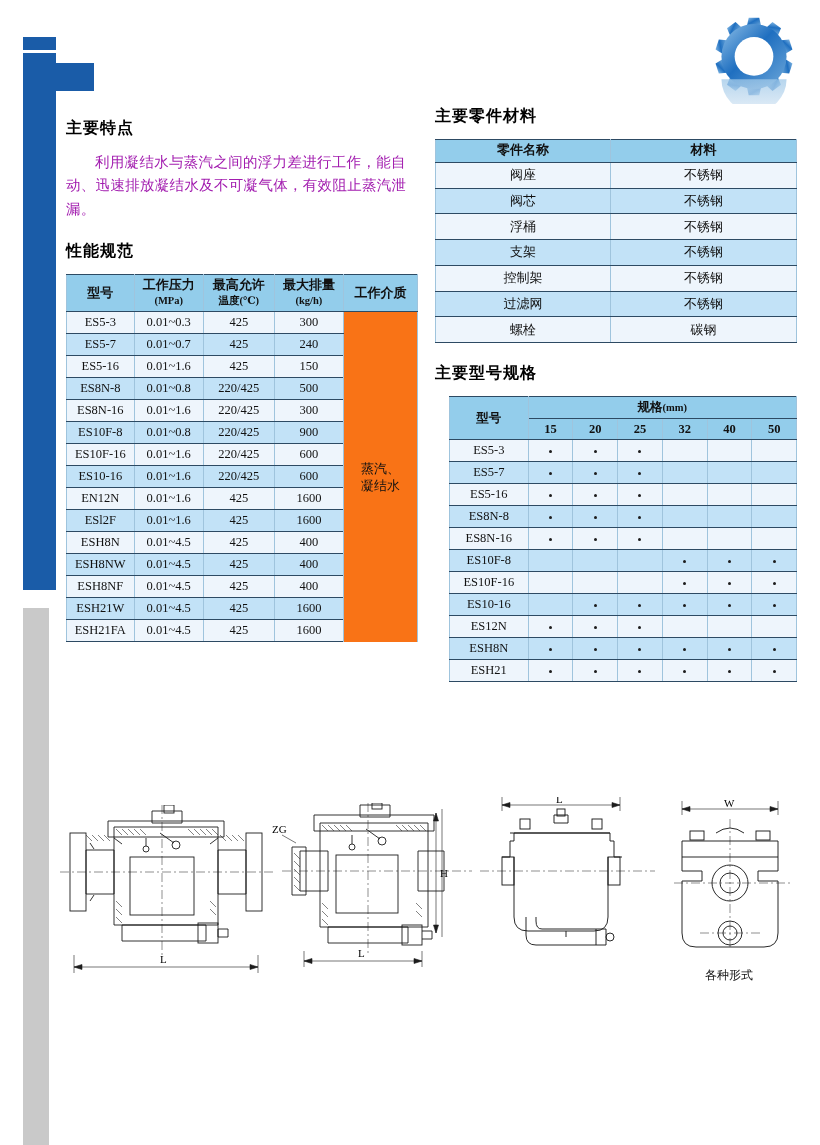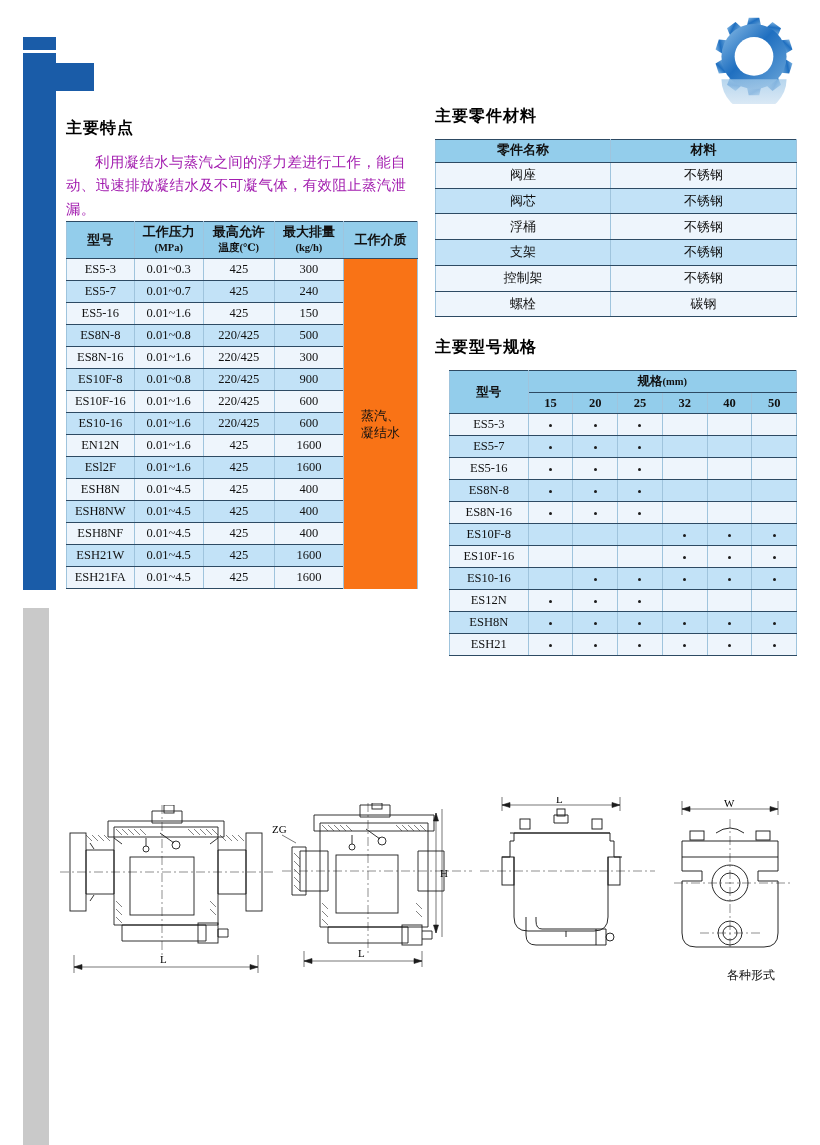--- a/index.html
+++ b/index.html
@@ -133,20 +133,21 @@
         <circle cx="0" cy="0" r="22" fill="#ffffff"></circle>
         <path d="M-37,26 a37,37 0 0 0 74,0 z" fill="url(#gg2)" opacity="0.75"></path>
       </g>
     </svg>
   </div>
 
   <div class="col-left">
     <h2 class="sec">主要特点</h2>
     <p class="body">利用凝结水与蒸汽之间的浮力差进行工作，能自动、迅速排放凝结水及不可凝气体，有效阻止蒸汽泄漏。</p>
 
+    <h2 class="sec mt">性能规范</h2>
 
     <table class="tbl" id="perf-table">
       <thead>
         <tr>
           <th class="c1">
             <span>型号</span>
           </th>
           <th class="c2">
             <span>工作压力</span><br>
             <span class="unit">(MPa)</span>
@@ -284,20 +285,24 @@
             <td class="mc2">不锈钢</td>
           </tr>
           <tr class="row-b">
             <td class="mc1">支架</td>
             <td class="mc2">不锈钢</td>
           </tr>
           <tr class="row-a">
             <td class="mc1">控制架</td>
             <td class="mc2">不锈钢</td>
           </tr>
+          <tr class="row-b">
+            <td class="mc1">过滤网</td>
+            <td class="mc2">不锈钢</td>
+          </tr>
           <tr class="row-a">
             <td class="mc1">螺栓</td>
             <td class="mc2">碳钢</td>
           </tr>
         </tbody>
     </table>
 
     <h2 class="sec mt">主要型号规格</h2>
 
     <table class="tbl" id="spec-table">
@@ -554,16 +559,16 @@
       </g>
       <g stroke="#1c1c1c" stroke-width="0.6">
         <path d="M22,4 v14 M118,4 v14"></path>
         <path d="M22,12 h96"></path>
         <path d="M22,12 l8,-2.5 v5 z" fill="#1c1c1c"></path>
         <path d="M118,12 l-8,-2.5 v5 z" fill="#1c1c1c"></path>
       </g>
       <text x="64" y="10" font-size="11" font-family="Liberation Serif, serif">W</text>
     </svg>
 
-    <div class="cap" style="left:667px;top:172px;text-align:center;">各种形式</div>
+    <div class="cap" style="left:645px;top:172px;text-align:center;">各种形式</div>
   </div>
 
 </div>
 
 </body></html>

